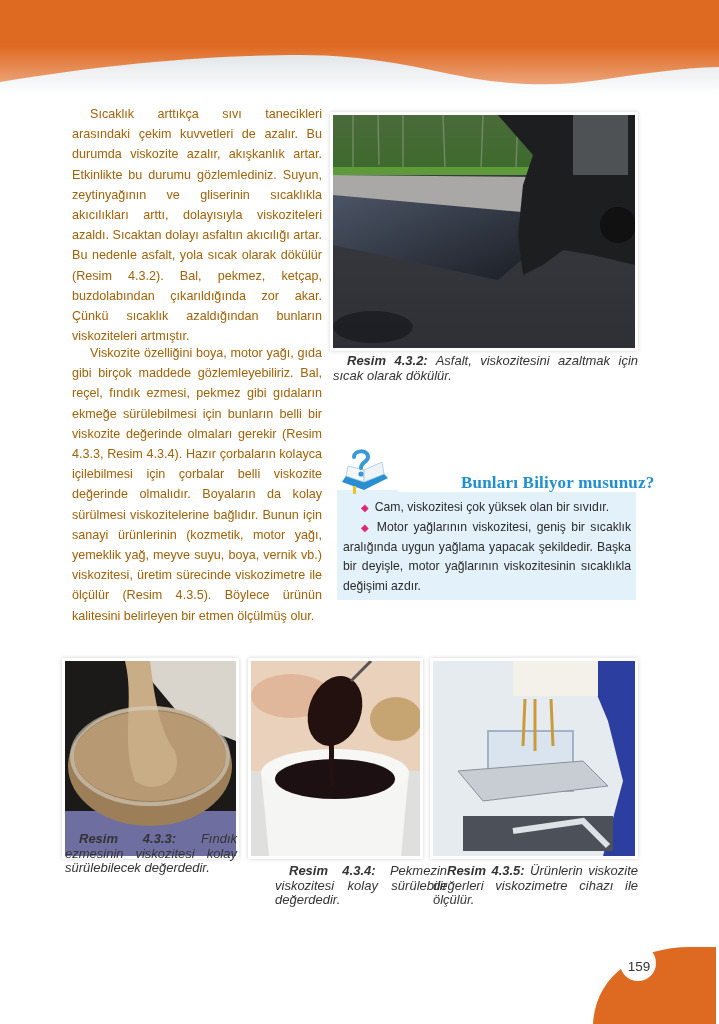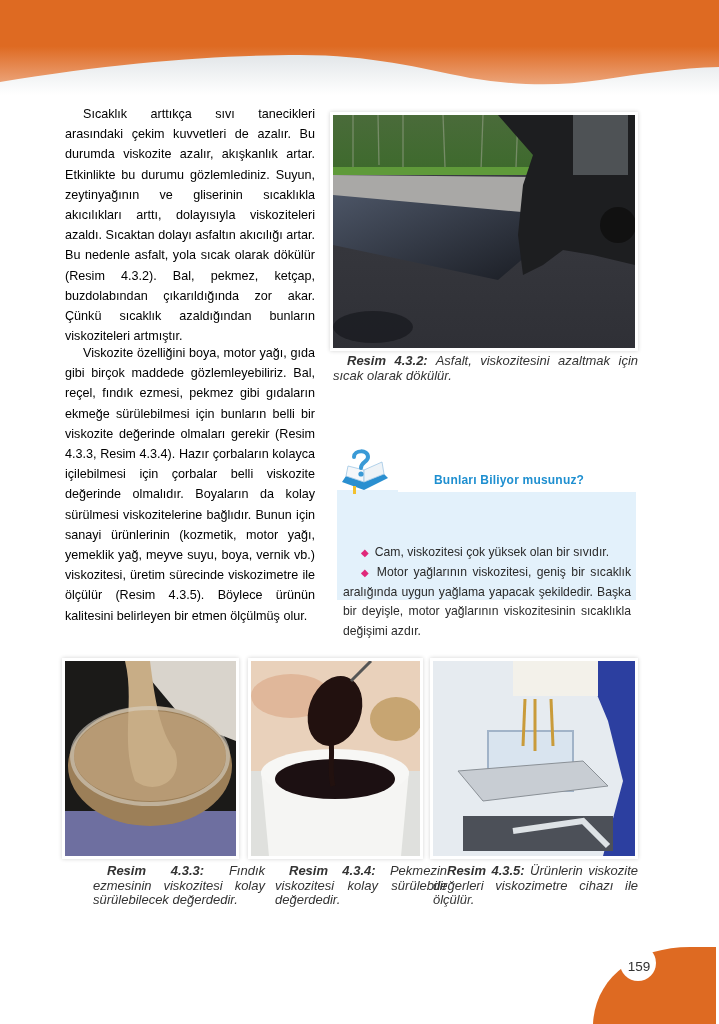--- a/index.html
+++ b/index.html
@@ -4,23 +4,23 @@
 <style>
   html, body { margin:0; padding:0; }
   body {
     width:719px; height:1024px; position:relative; overflow:hidden;
     background:#ffffff;
     font-family:"Liberation Sans", sans-serif;
     color:#2a2a2a;
   }
   .header-wave { position:absolute; left:0; top:0; width:719px; height:95px; }
   .body-text {
-    position:absolute; left:65px; width:250px;
+    position:absolute; left:72px; width:250px;
     font-size:12.6px; line-height:20.2px; text-align:justify;
-    color:#000000;
+    color:#a16207;
   }
   .body-text p { margin:0; text-indent:18px; hyphens:auto; }
   #para1 { top:104px; }
   #para2 { top:343px; }
 
   .photo-frame {
     position:absolute; background:#fff;
     box-shadow:0 0 4px rgba(0,0,0,0.18);
   }
   .photo { position:absolute; overflow:hidden; }
@@ -37,28 +37,28 @@
   
   .info-box {
     position:absolute; left:337px; top:490px; width:299px; height:110px;
     background:#e3f1fb;
   }
   .info-header {
     position:absolute; left:398px; top:470px; width:238px; height:22px;
     background:#ffffff; border-radius:10px 10px 0 0;
   }
   .info-title {
-    position:absolute; left:434px; top:473px;
-    font-family:Liberation Sans, sans-serif; font-weight:bold; font-size:12px;
+    position:absolute; left:461px; top:473px;
+    font-family:Liberation Serif, serif; font-weight:bold; font-size:17px;
     color:#1e8fd0; letter-spacing:0.2px;
   }
   .info-icon { position:absolute; left:340px; top:448px; width:52px; height:50px; }
   .info-item {
     position:absolute; left:343px; width:288px;
-    font-size:12.2px; line-height:19.5px; color:#2b2b2b; text-align:justify;margin-top:45px;
+    font-size:12.2px; line-height:19.5px; color:#2b2b2b; text-align:justify;
   }
   .info-item .bullet { color:#e0287a; font-size:10px; margin-right:6px; margin-left:18px; }
   #info1 { top:498px; }
   #info2 { top:518px; }
 
   .page-num-bg { position:absolute; left:590px; top:943px; width:129px; height:81px; }
   .page-num {
     position:absolute; left:622px; top:951px; width:34px; text-align:center;
     font-size:13.5px; color:#333;margin-top:8px;
   }
@@ -189,21 +189,21 @@
       <line x1="92" y1="38" x2="90" y2="85"></line>
         <line x1="102" y1="38" x2="102" y2="90"></line>
       <line x1="118" y1="38" x2="120" y2="85"></line>
     </g>
     <polygon points="25,110 150,100 175,125 50,140" fill="#c8cdd3" stroke="#8a9096"></polygon>
     <rect x="30" y="155" width="150" height="35" fill="#4c5058"></rect>
     <polyline points="80,170 150,160 175,185" stroke="#dde2e6" stroke-width="6" fill="none"></polyline>
   </svg>
 </div>
 
-<div class="caption" style="left:65px;top:864px;width:172px;margin-left:28px;">
+<div class="caption" style="left:65px;top:832px;width:172px;">
   <span class="cap-first"><b>Resim 4.3.3:</b> <span>Fındık ezmesinin viskozitesi kolay sürülebilecek değerdedir.</span></span>
 </div>
 <div class="caption" style="left:248px;top:864px;width:172px;margin-left:27px;">
   <span class="cap-first"><b>Resim 4.3.4:</b> <span>Pekmezin viskozitesi kolay sürülebilir değerdedir.</span></span>
 </div>
 <div class="caption" style="left:433px;top:864px;width:205px;">
   <span class="cap-first"><b>Resim 4.3.5:</b> <span>Ürünlerin viskozite değerleri viskozimetre  cihazı ile ölçülür.</span></span>
 </div>
 
 <svg class="page-num-bg" viewBox="0 0 129 81">

